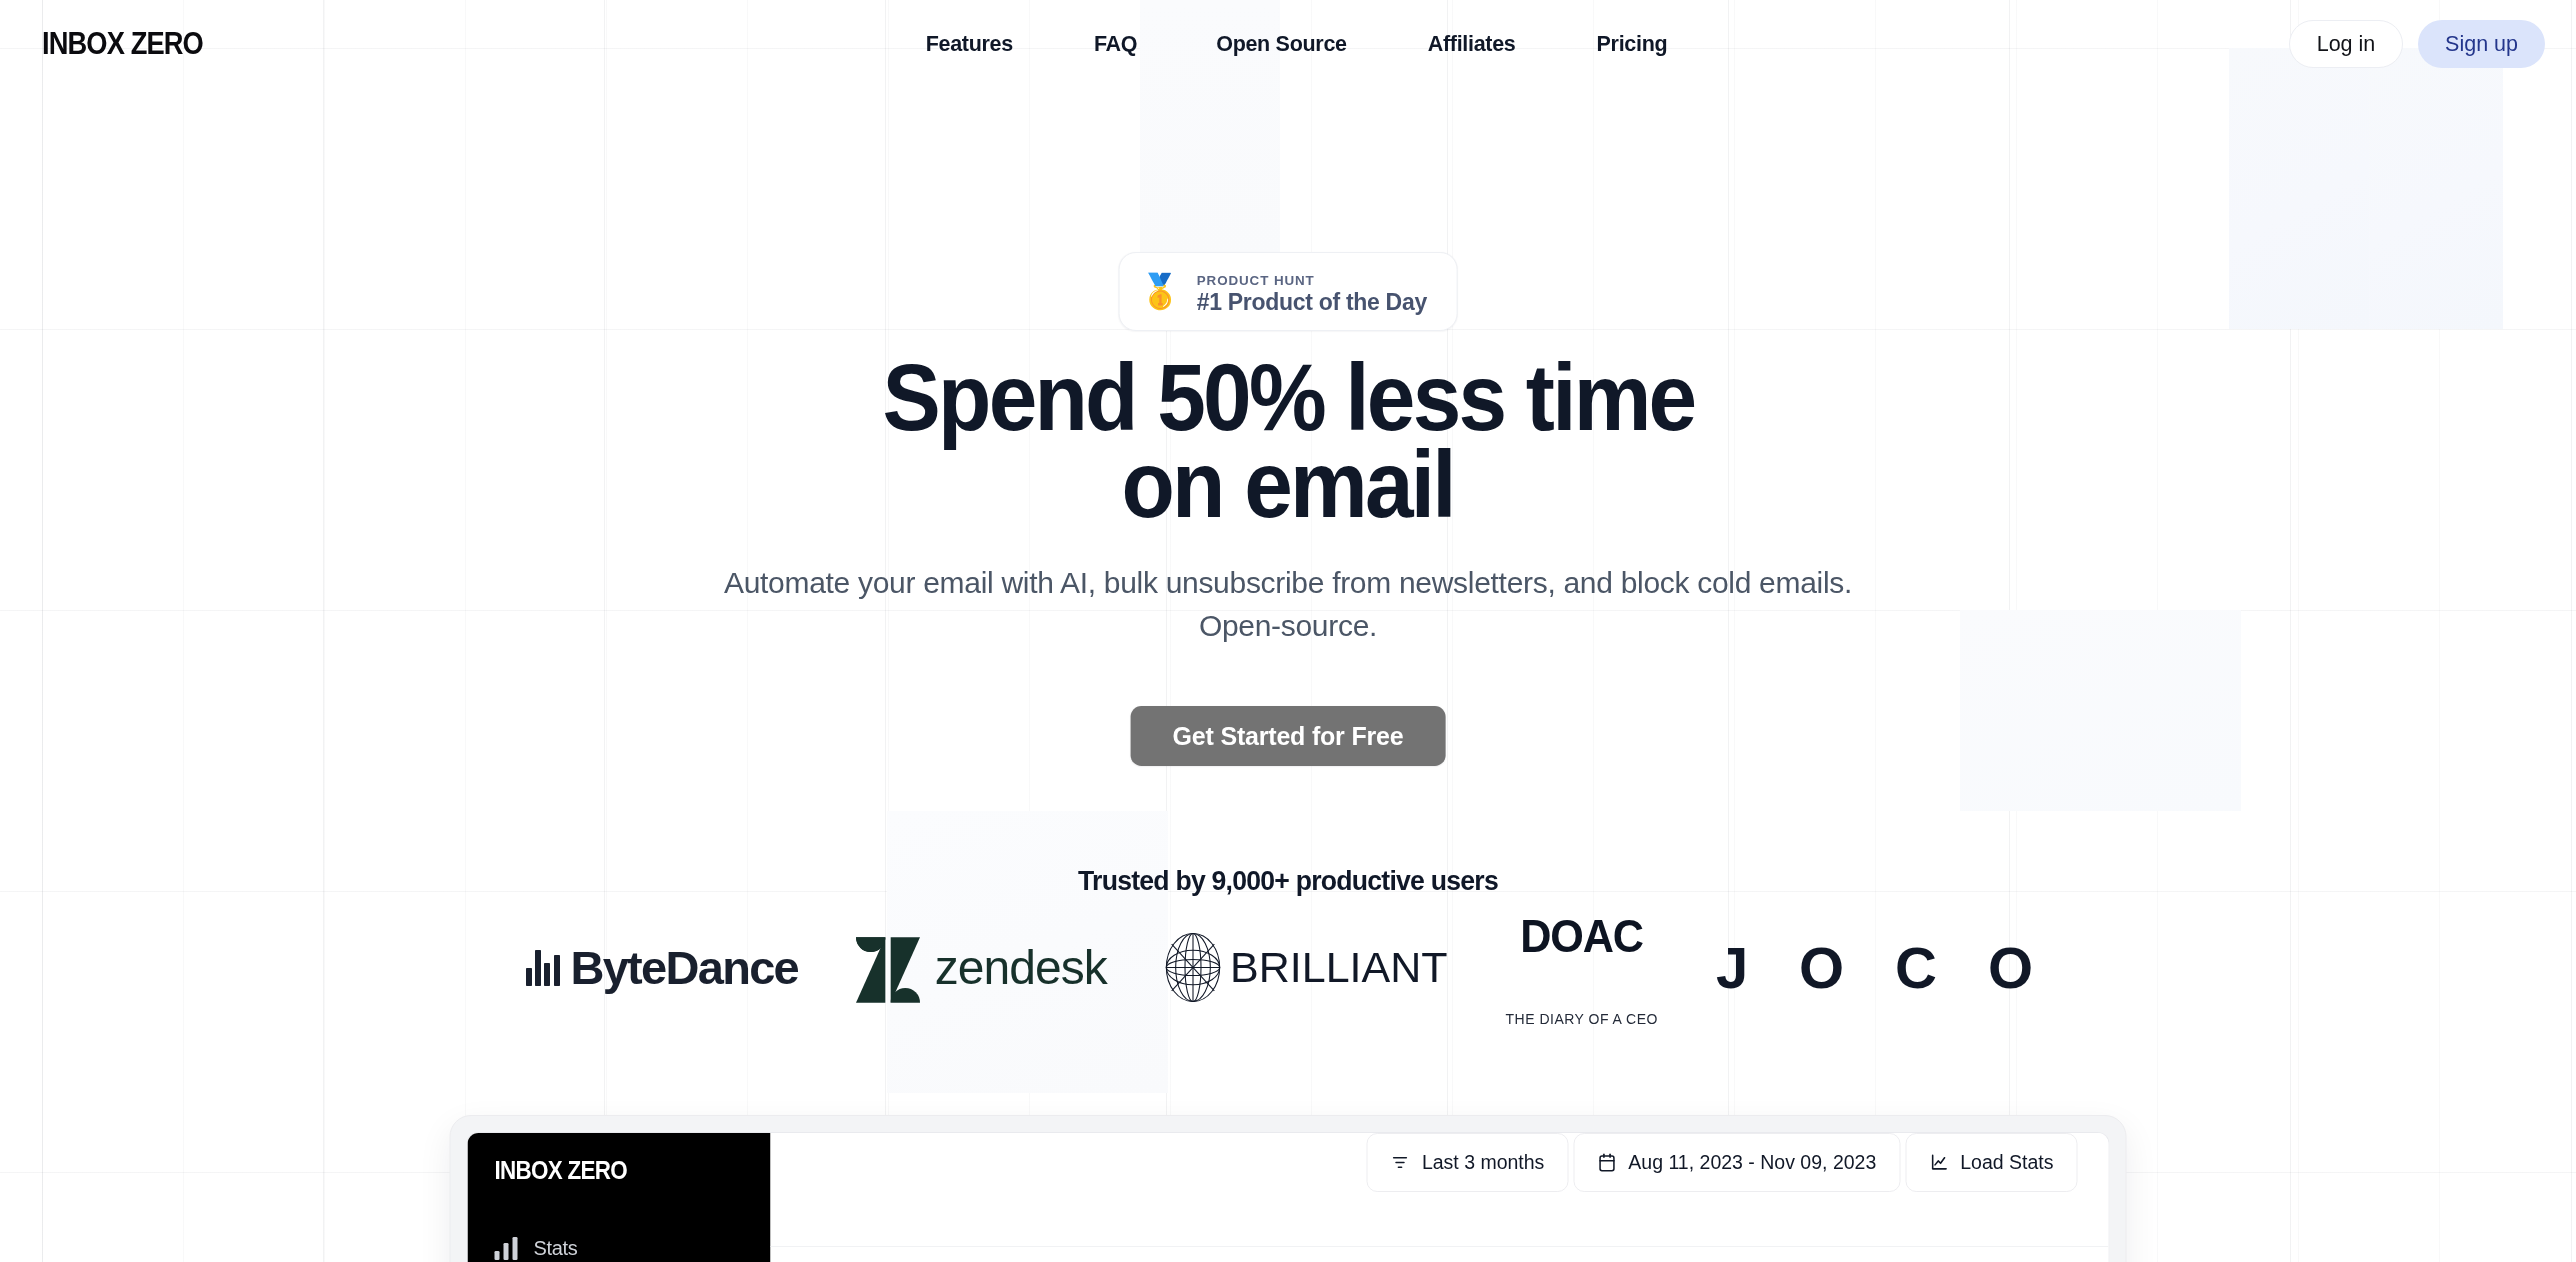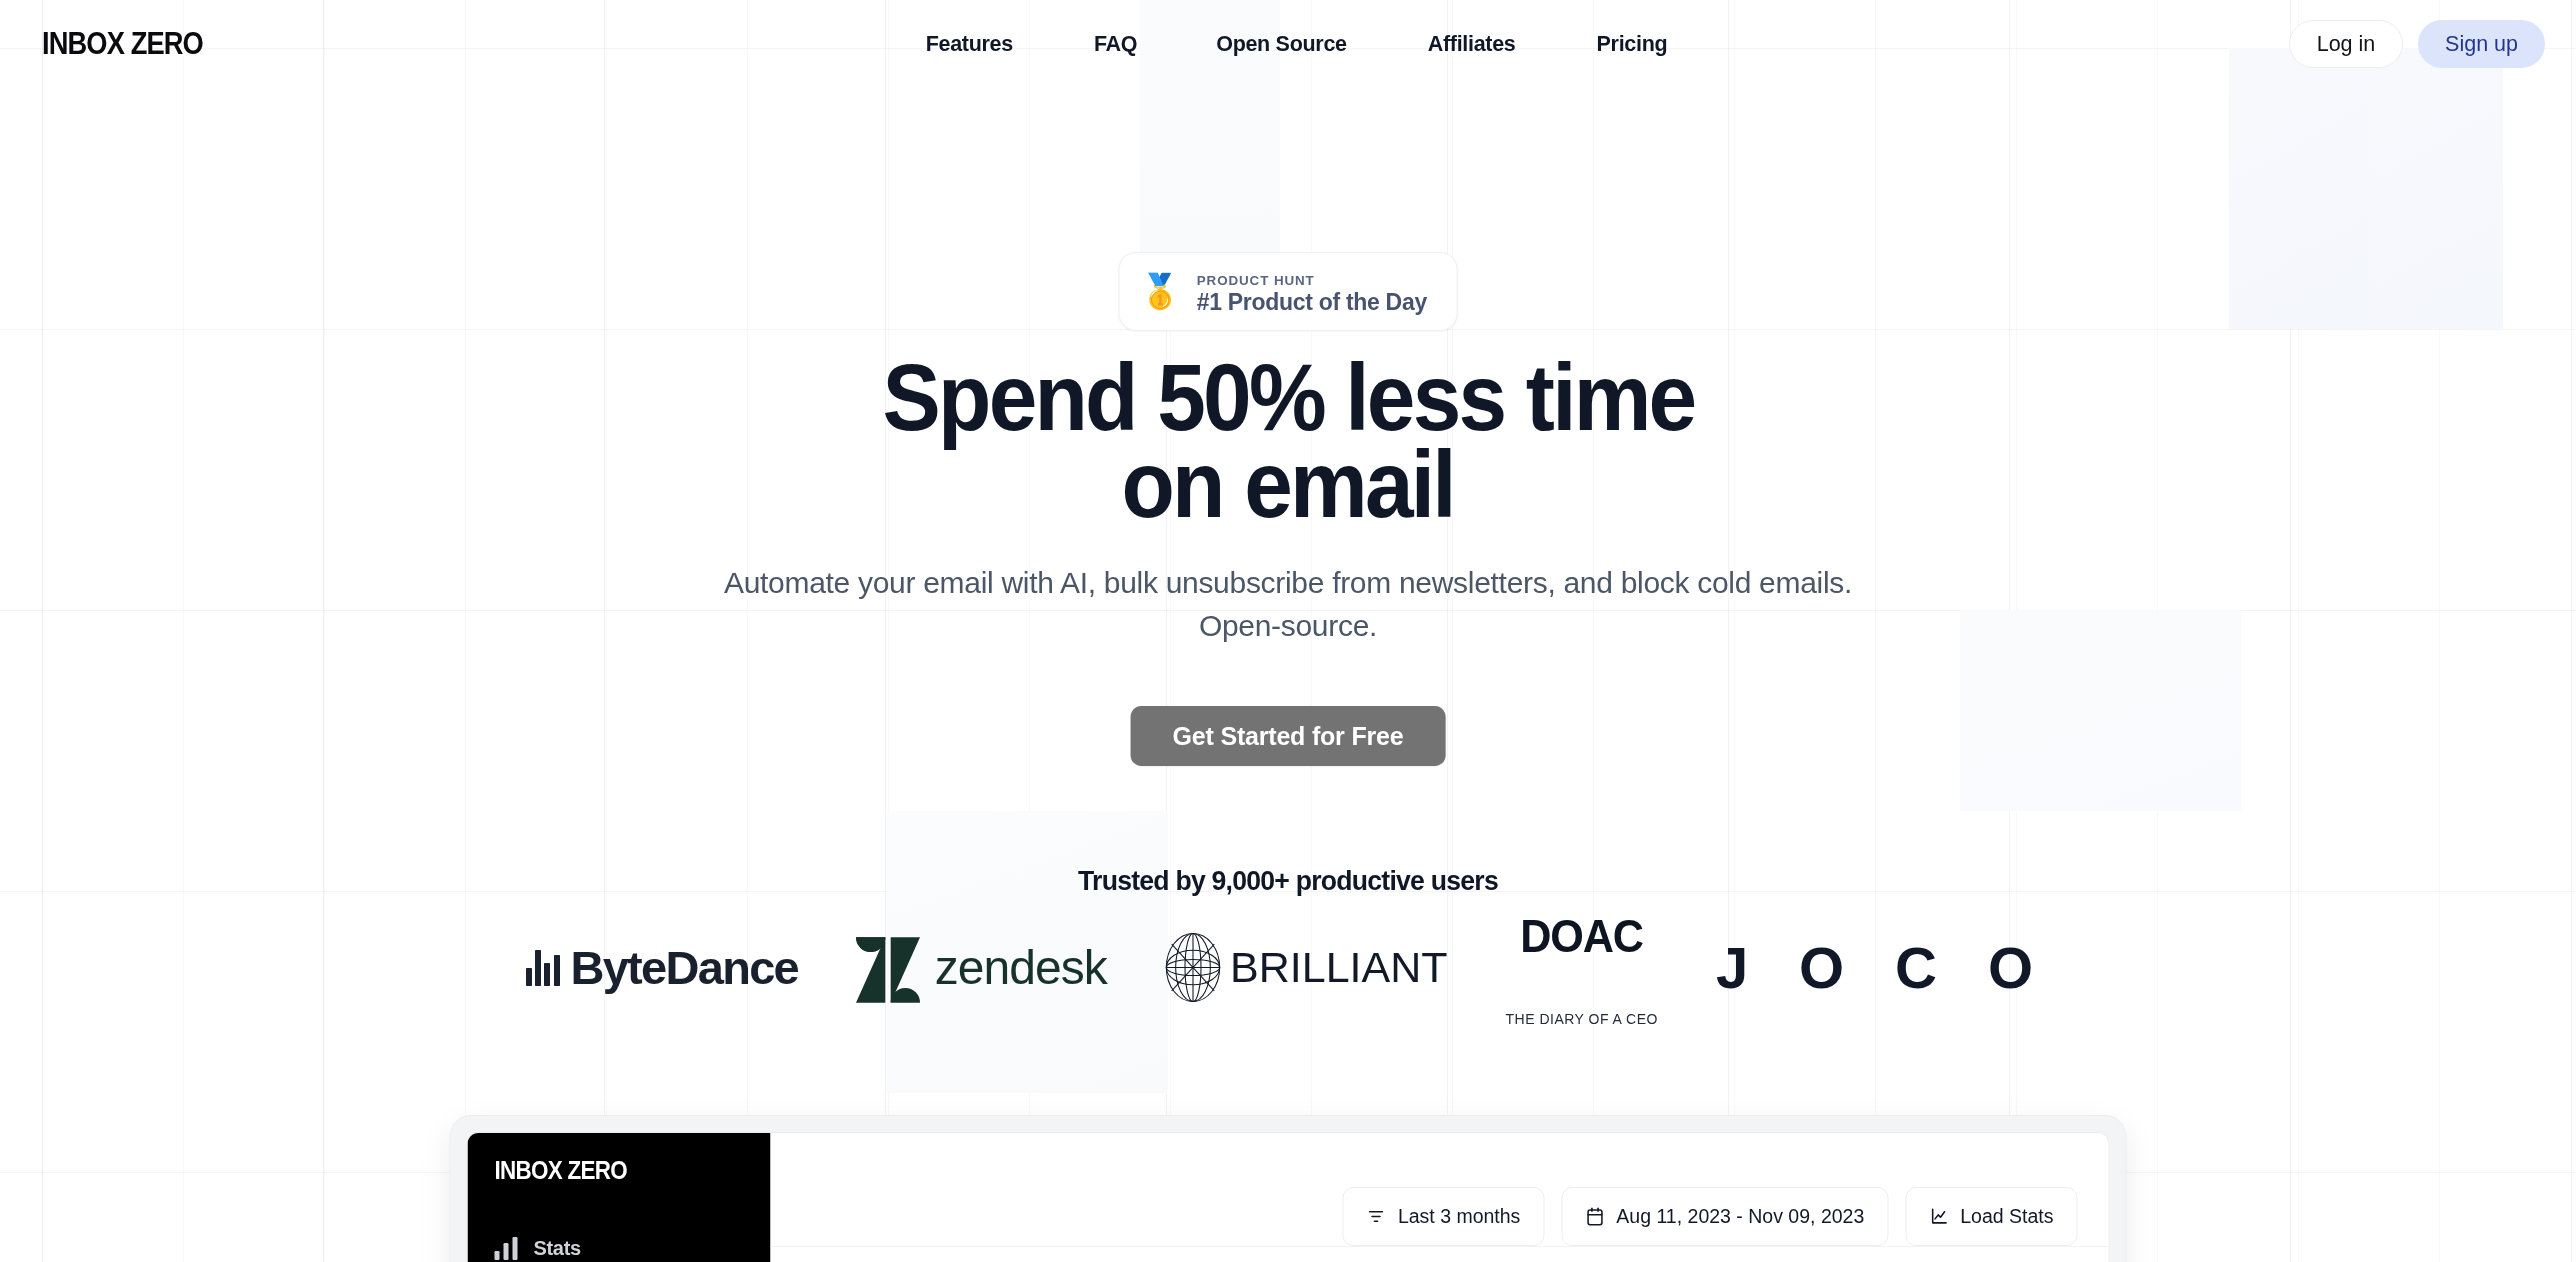--- a/index.html
+++ b/index.html
@@ -195,26 +195,26 @@
     transform:scaleX(0.88); transform-origin:left center;
     white-space:nowrap;
   }
   #app-sidebar-nav { margin-top:52px; }
   .app-nav-item { display:flex; align-items:center; gap:16px; color:#cfd2d8; }
   .nav-bars { display:flex; align-items:flex-end; gap:3.4px; height:23px; }
   .nav-bars i { display:block; width:5.4px; background:#cfd2d8; border-radius:1.3px; }
   .nav-bars i:nth-child(1){ height:9.4px; }
   .nav-bars i:nth-child(2){ height:17.4px; }
   .nav-bars i:nth-child(3){ height:23px; }
-  .app-nav-label { font-size:20px; font-weight:700; letter-spacing:-0.3px; }
+  .app-nav-label { font-size:20px; font-weight:400; letter-spacing:-0.3px; }
 
   #app-content { flex:1; background:#ffffff; display:flex; flex-direction:column; }
   #app-toolbar {
-    height:114px; display:flex; align-items:flex-end; justify-content:flex-end;
-    gap:17px; padding:0 31px; border-bottom:1.3px solid #f1f2f4;
+    height:114px; display:flex; align-items:flex-start; justify-content:flex-end;
+    gap:5px; padding:0 31px; border-bottom:1.3px solid #f1f2f4;
   }
   .tool-btn {
     height:59px; display:flex; align-items:center; gap:12px;
     padding:0 23px; border:1.3px solid #ededf0; border-radius:10.7px;
     background:#ffffff; font-size:19.5px; font-weight:500; color:#111827;
     font-family:inherit; cursor:pointer; white-space:nowrap;
   }
   .tool-btn svg { flex:none; }
 
   #app-body { flex:1; padding:27px 31px 0 31px; }

